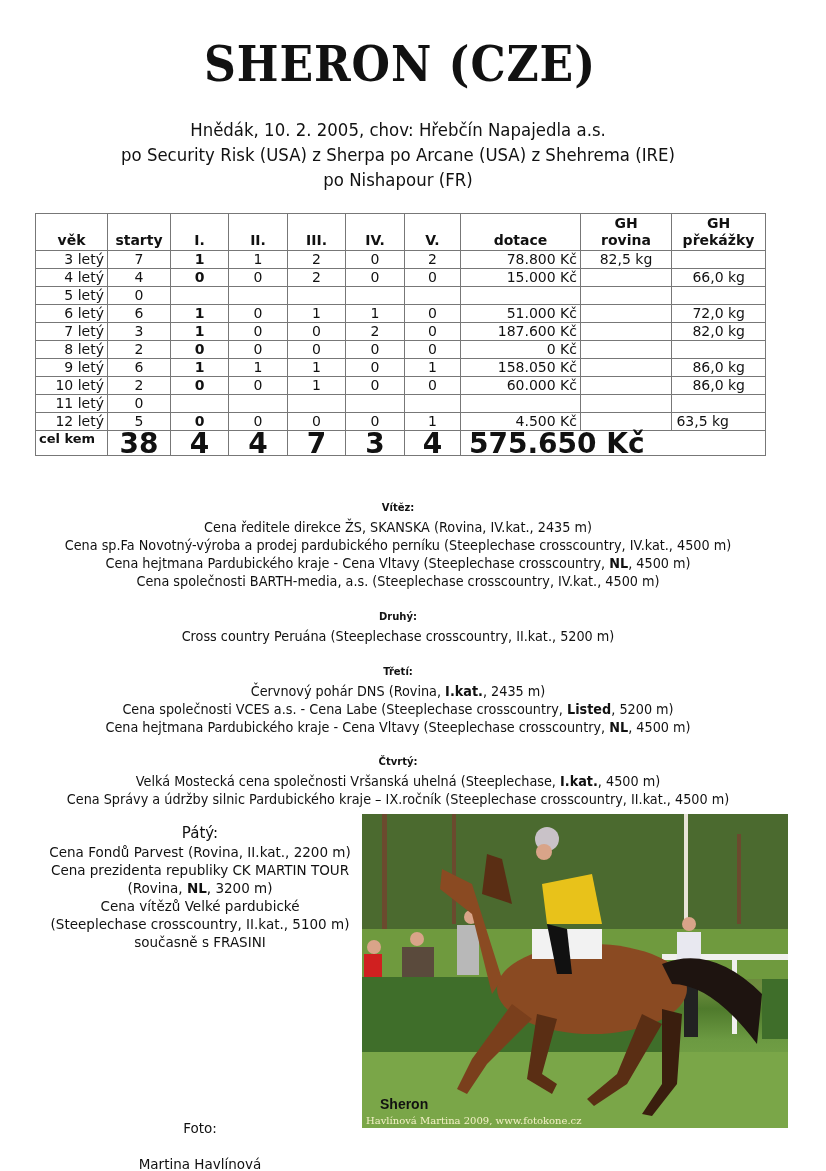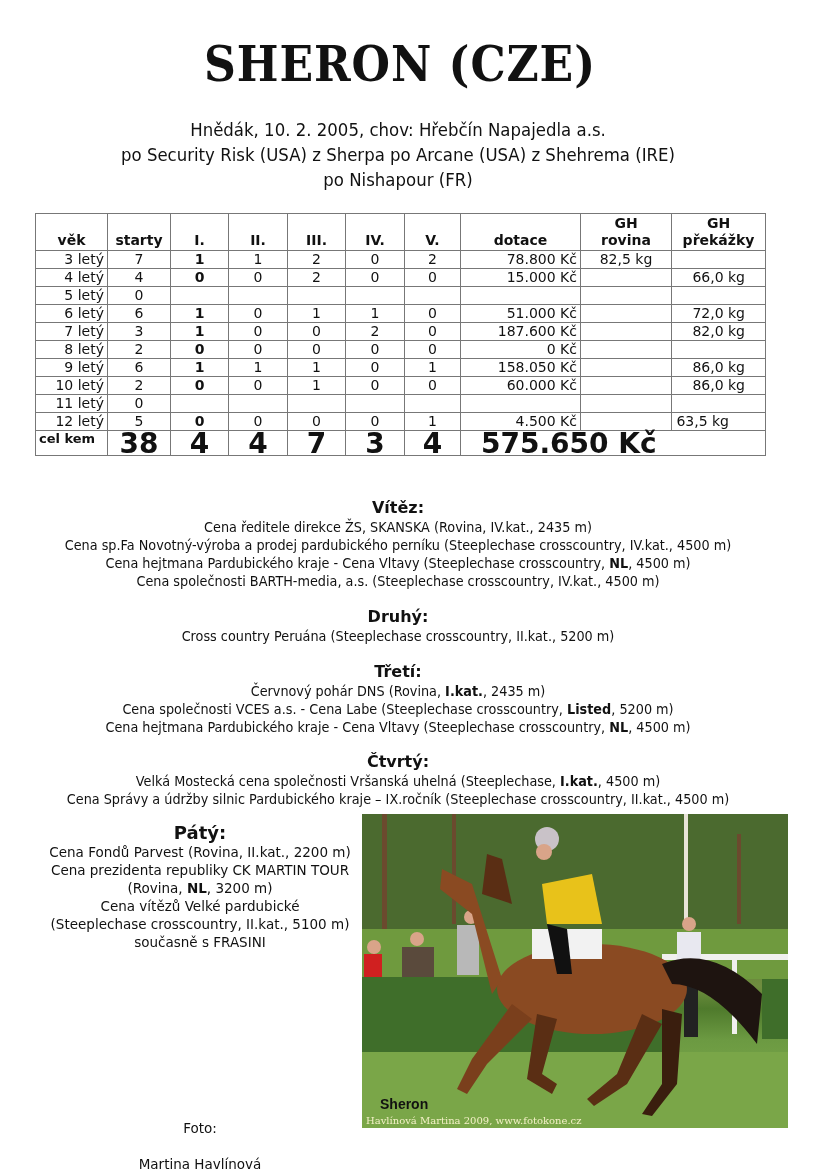--- a/index.html
+++ b/index.html
@@ -23,26 +23,26 @@
   table.stats td, table.stats th {
     border: 1px solid #777; padding: 0 3px; height: 17px; line-height: 17px;
     white-space: nowrap;
   }
   table.stats th { font-weight: bold; vertical-align: bottom; text-align: center; height: 35px; line-height: 17px; padding-bottom: 1px; }
   table.stats td.r { text-align: right; }
   table.stats td.c { text-align: center; }
   table.stats td.b { font-weight: bold; }
   table.stats tr.total td { height: 24px; font-weight: bold; font-size: 28px; }
   table.stats tr.total td.lbl { font-size: 13px; vertical-align: top; text-align: left; line-height: 16px; }
-  table.stats tr.total td.tot { text-align: left; padding-left: 20px; }
+  table.stats tr.total td.tot { text-align: left; padding-left: 8px; }
   .section { position: absolute; left: 0; width: 796px; text-align: center; font-size: 13.5px; line-height: 18px; }
-  .section .hd { font-weight: bold; font-size: 16px; line-height: 20px; }
+  .section .hd { font-weight: bold; font-size: 10px; line-height: 20px; }
   .section .ln { transform: scaleX(0.95); transform-origin: center; }
   .paty { position: absolute; left: 35px; top: 823px; width: 330px; text-align: center; font-size: 13.5px; line-height: 18px; }
-  .paty .hd { font-weight: bold; font-size: 18px; line-height: 20px; }
+  .paty .hd { font-weight: normal; font-size: 15px; line-height: 20px; }
   .foto-lbl { position: absolute; left: 100px; width: 200px; text-align: center; font-size: 13.5px; margin-top: 44px; }
   .photo {
     position: absolute; left: 362px; top: 814px; width: 426px; height: 314px; overflow: hidden;
     background: linear-gradient(to bottom, #3f5a28 0%, #5d7a36 40%, #6f8e3f 55%, #4f7a2c 62%, #6c9a42 72%, #86b251 100%);
     text-align: right;
   }
   .photo svg { position: absolute; left: 0; top: 0; }
   .cap { position: absolute; left: 18px; top: 282px; font-family: "Liberation Sans", sans-serif; font-weight: bold; font-size: 14px; color: #111; }
   .wm { position: absolute; left: 4px; top: 301px; font-family: "DejaVu Serif", serif; font-size: 10px; color: #f4f1c8; }
 </style>

